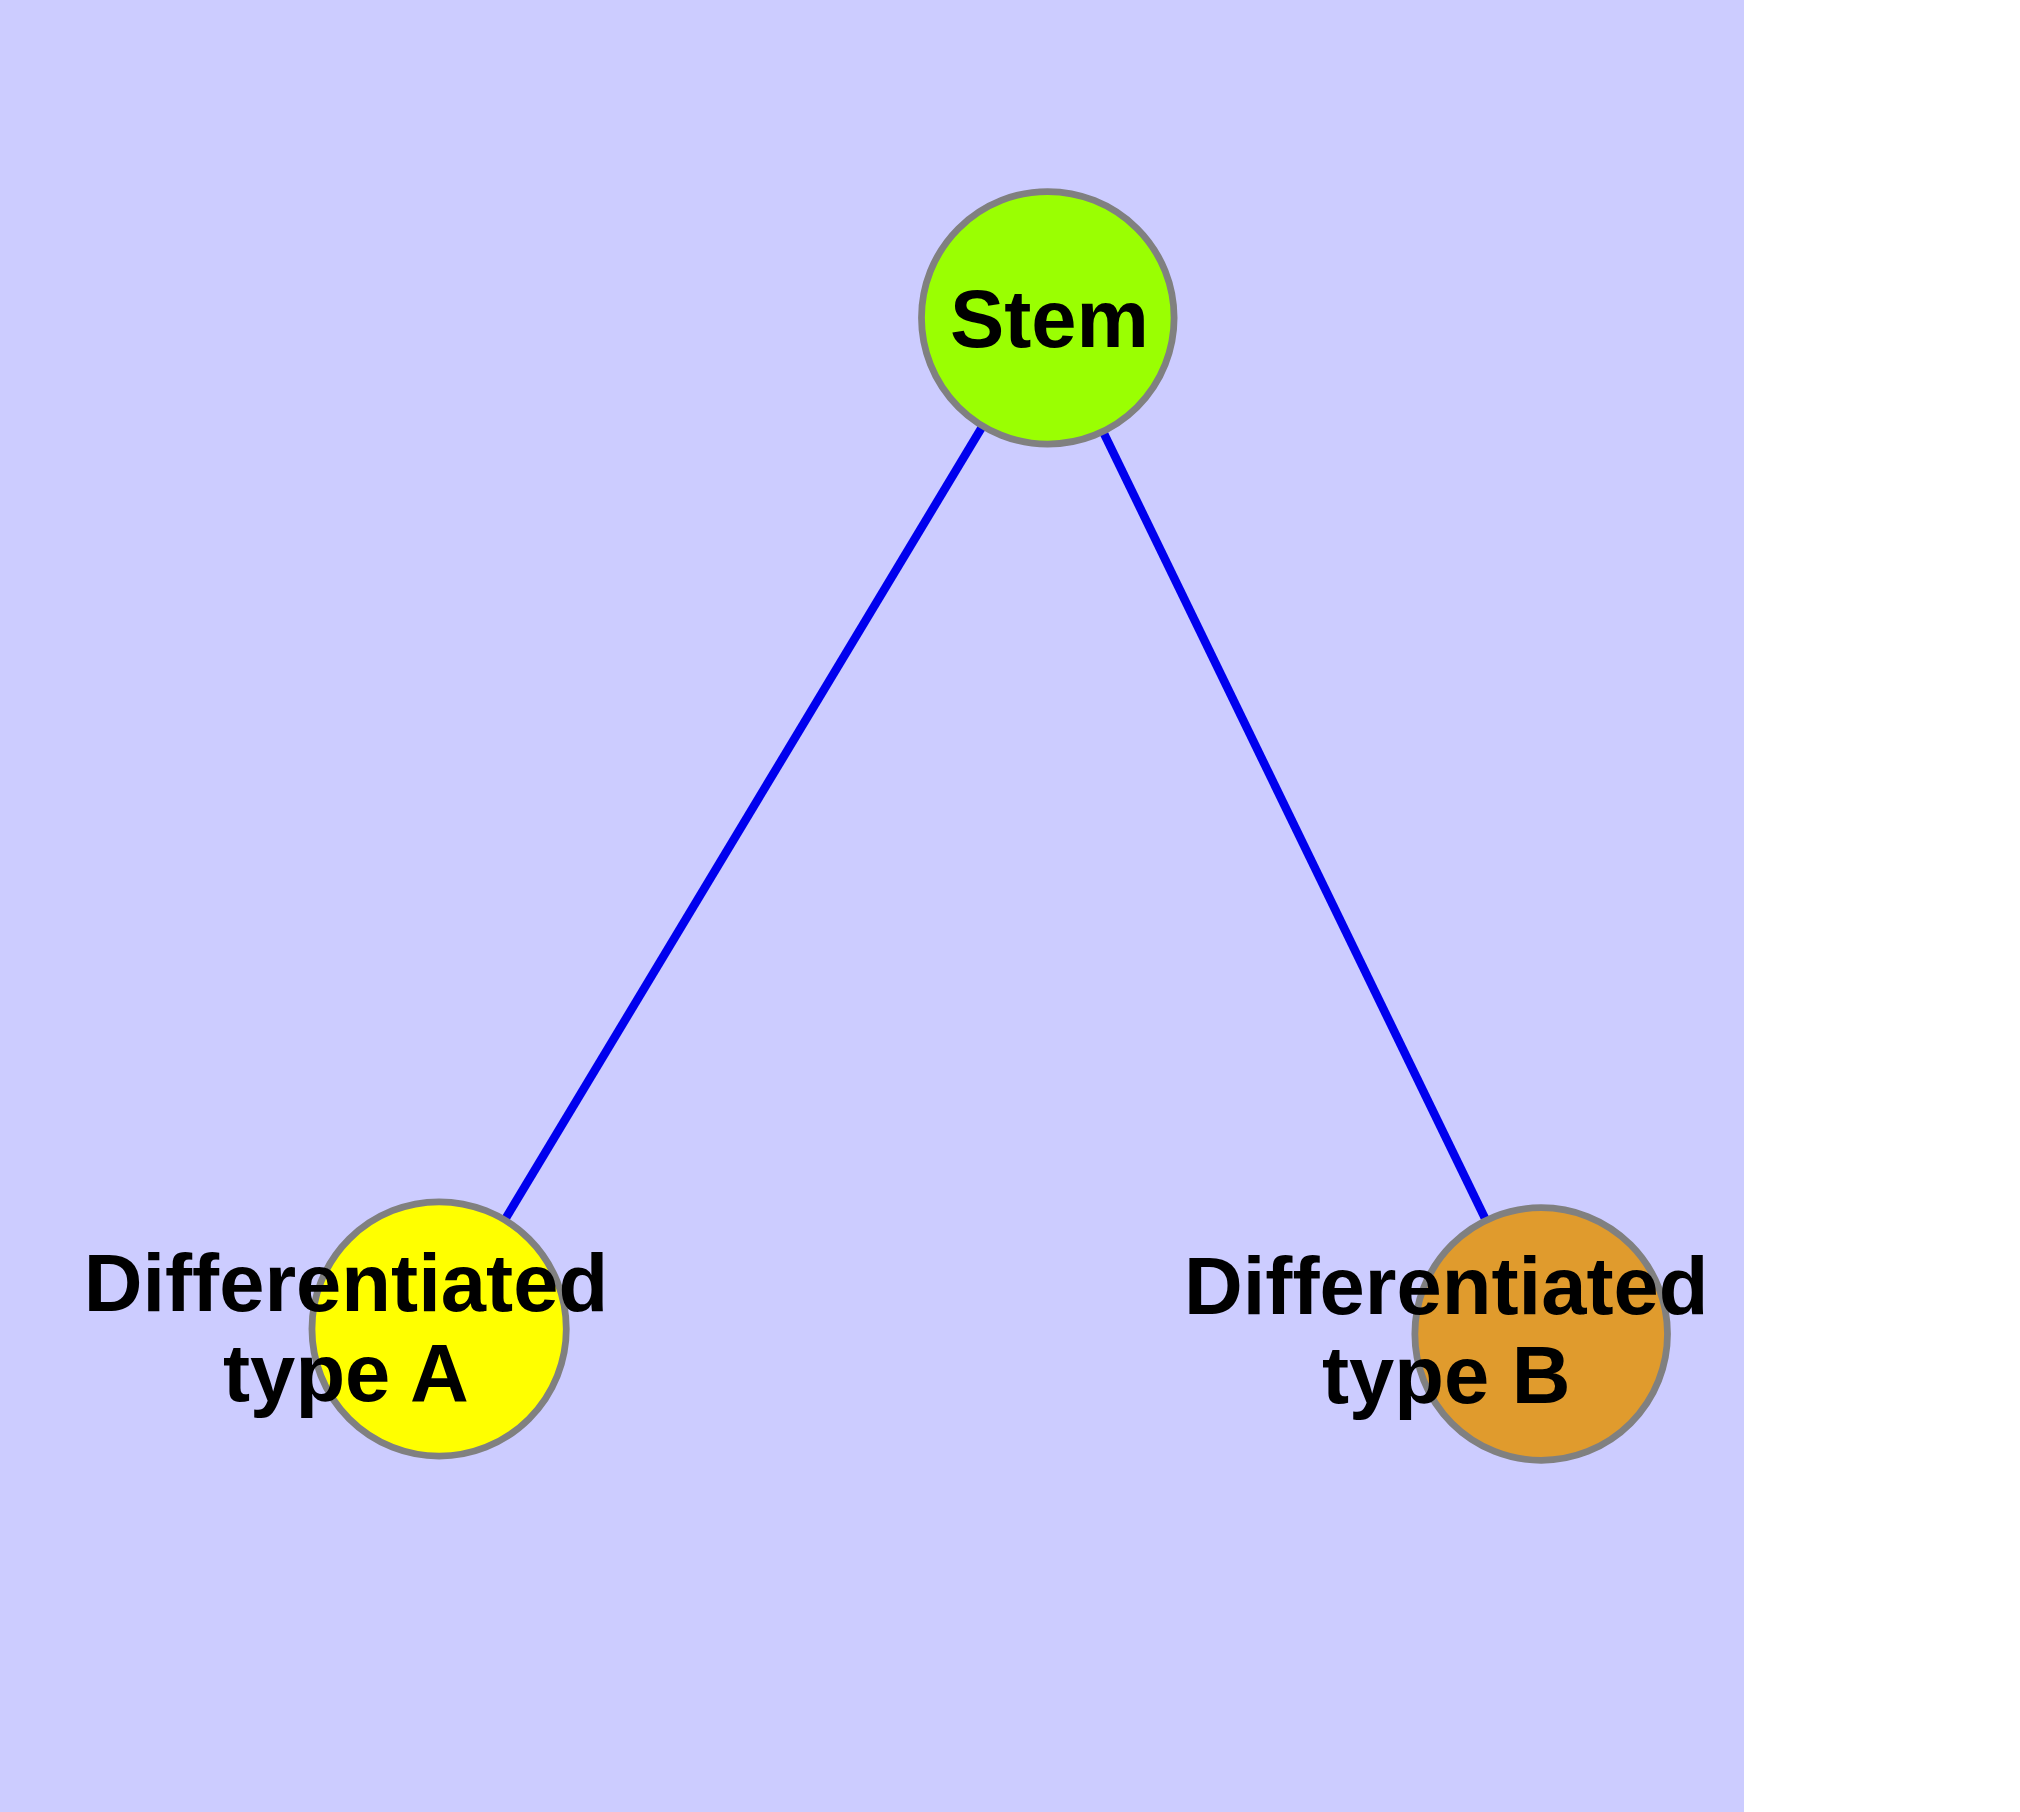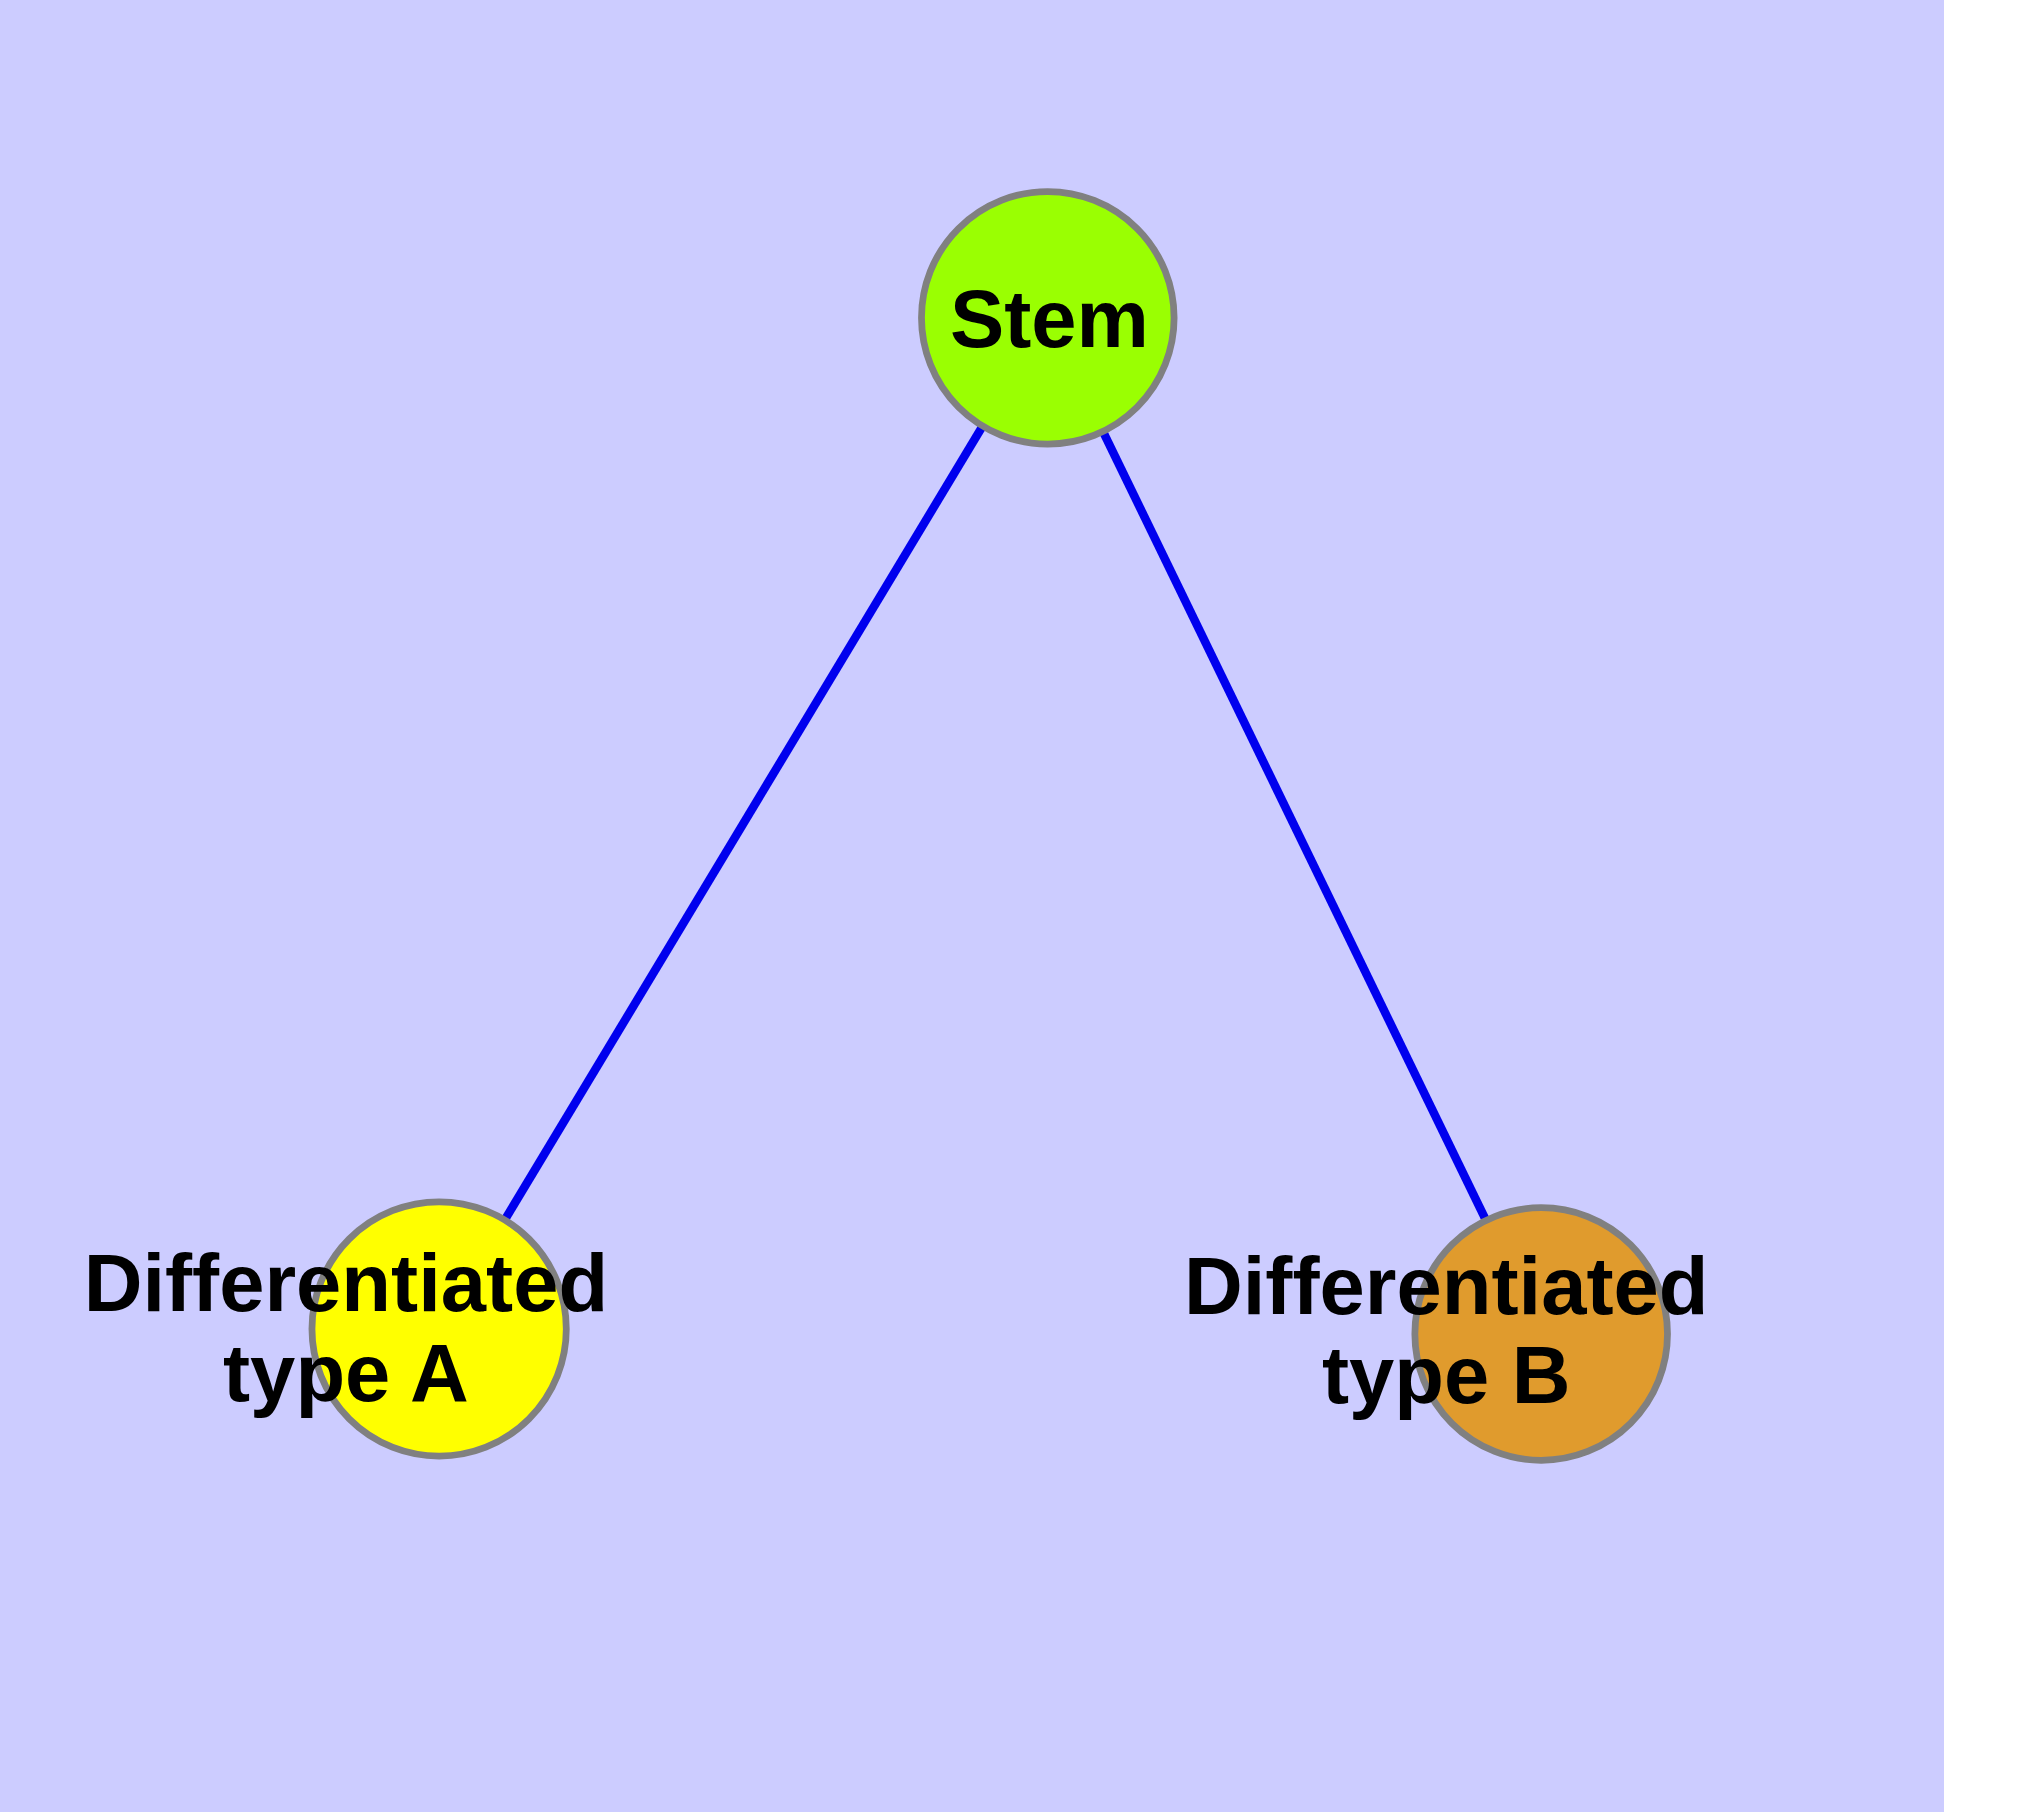--- a/index.html
+++ b/index.html
@@ -30,21 +30,21 @@
   .node-label {
     font-weight: bold;
     fill: #000000;
     font-family: "Liberation Sans", "DejaVu Sans", sans-serif;
     paint-order: normal;
   }
 </style>
 </head>
 <body>
 
-<div id="canvas" style="width: 1944px; height: 1812px; text-align: center;">
+<div id="canvas" style="width: 1744px; height: 1812px; text-align: center;">
 
   <div id="bg-rect" style="background: rgb(204, 204, 255);"></div>
 
   <svg id="graph-svg" viewBox="0 0 2384 2138" preserveAspectRatio="none" xmlns="http://www.w3.org/2000/svg" style="width: 2021px; height: 1812px;">
     <g id="edges-layer">
         <line x1="1236" y1="375" x2="518" y2="1568" stroke="#0000ee" stroke-width="10" stroke-linecap="butt"></line>
         <line x1="1236" y1="375" x2="1818" y2="1574" stroke="#0000ee" stroke-width="10" stroke-linecap="butt"></line>
       </g>
     <g id="nodes-layer">
         <circle cx="1236" cy="375" r="149" fill="#9aff02" stroke="#808080" stroke-width="8"></circle>

